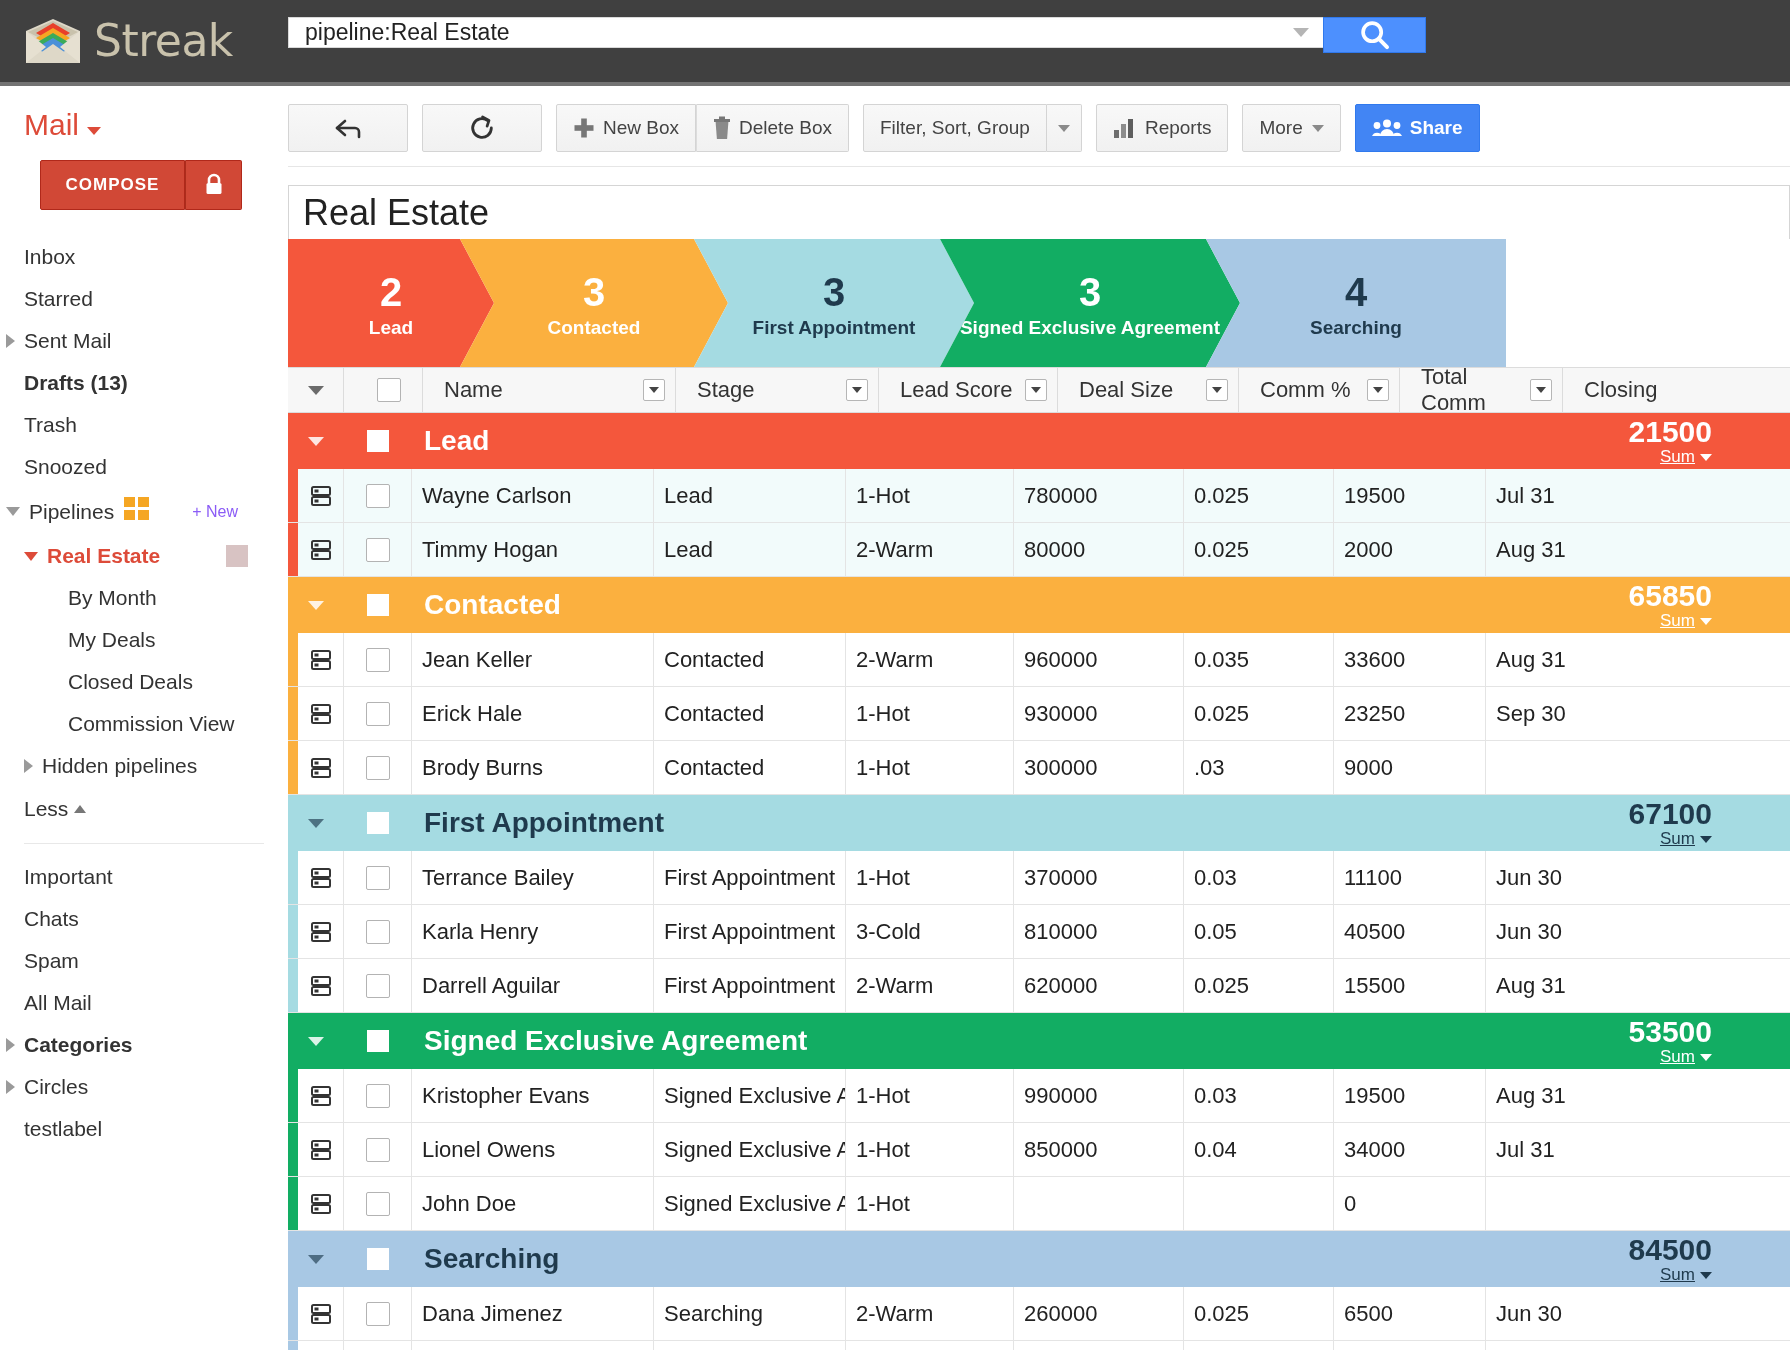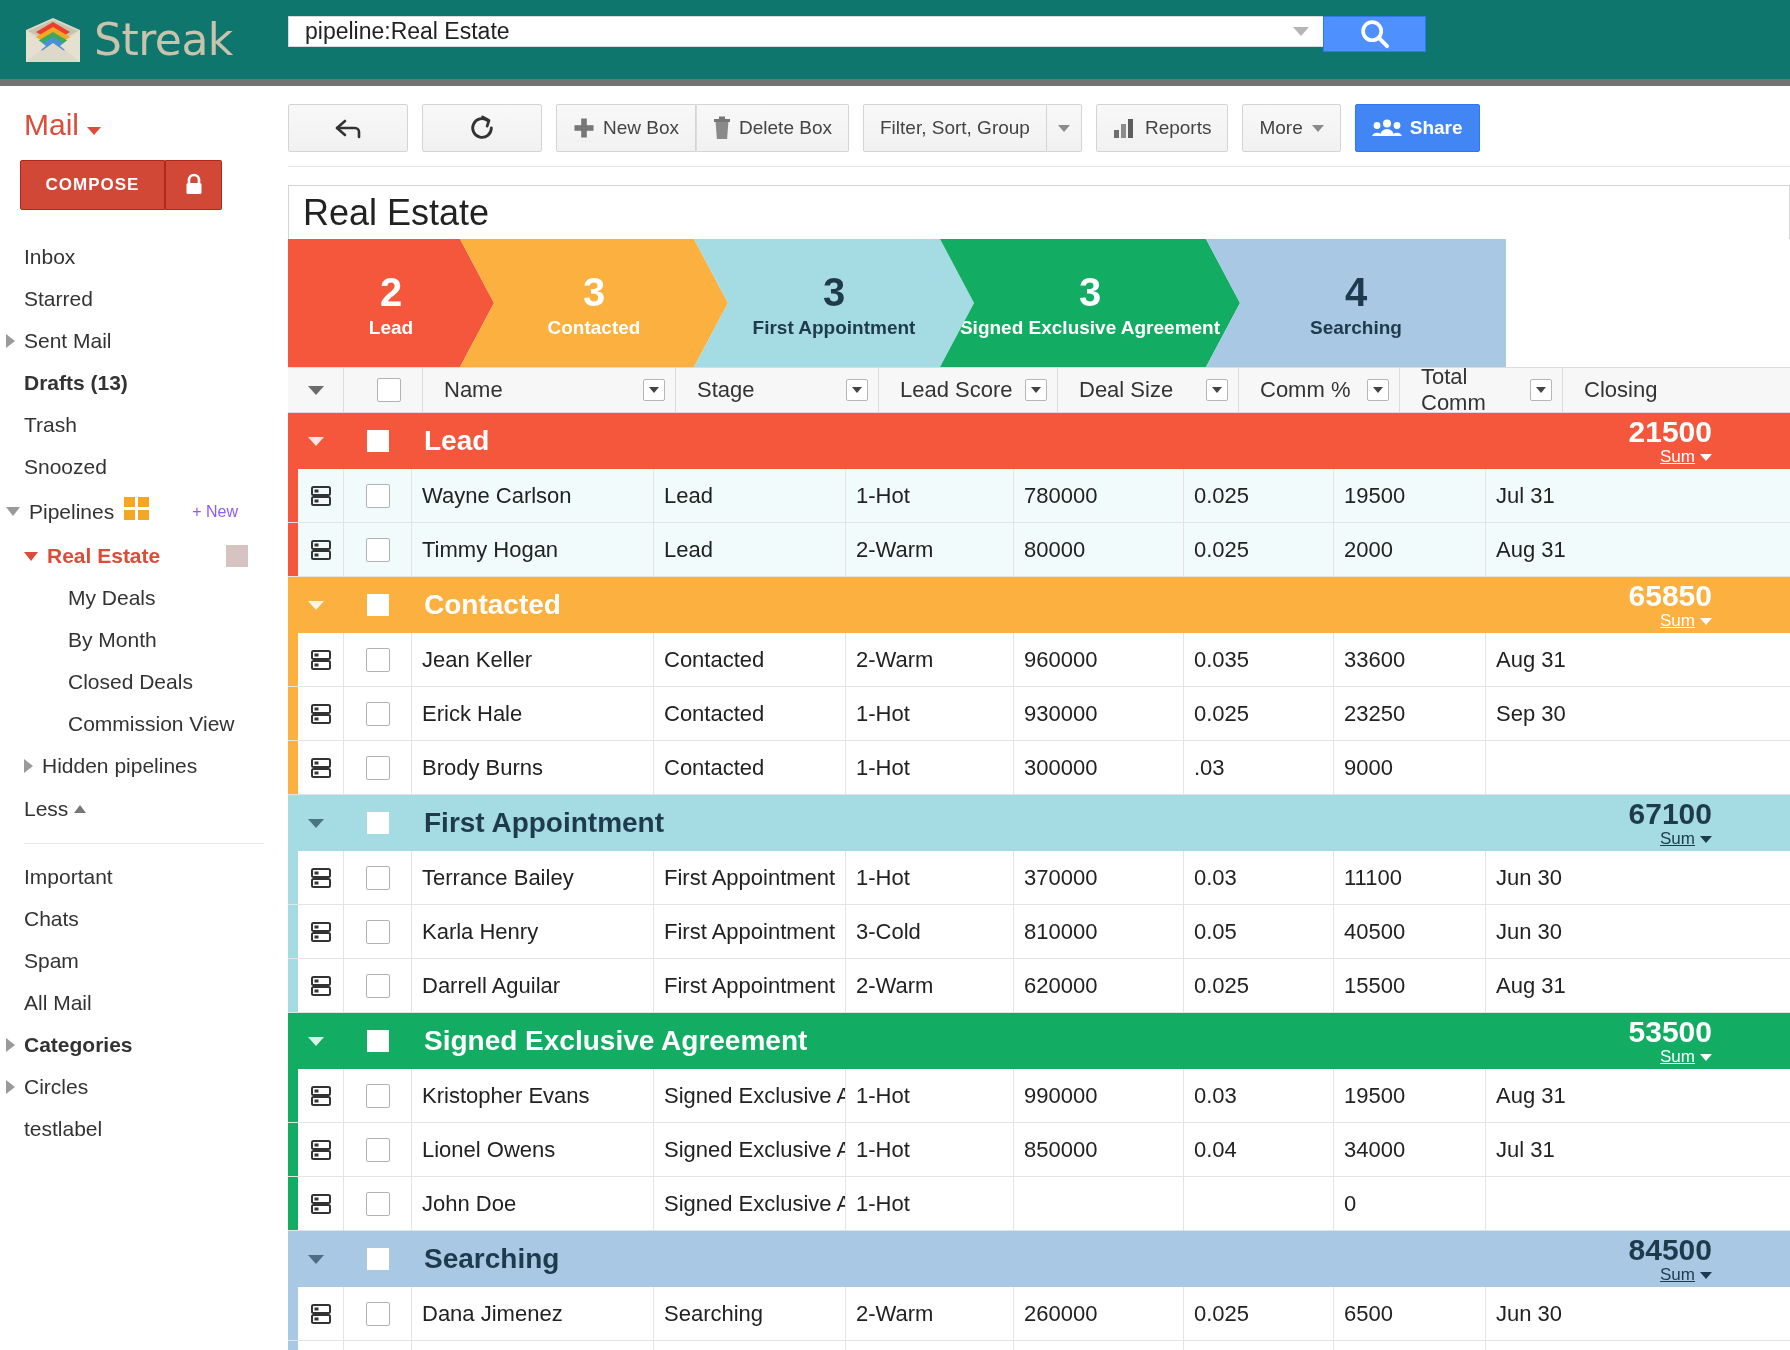--- a/index.html
+++ b/index.html
@@ -7,22 +7,22 @@
     margin: 0; padding: 0;
     width: 1790px; height: 1350px;
     overflow: hidden;
     background: #fff;
     font-family: "Liberation Sans", sans-serif;
   }
 
   
   .topbar {
     height: 86px;
-    background: #0f766e;
-    border-bottom: 7px solid #737373;
+    background: #404040;
+    border-bottom: 4px solid #737373;
     display: flex;
     align-items: center;
     position: relative;
   }
   .brand {
     width: 288px;
     display: flex;
     align-items: center;
     padding-left: 24px;
     gap: 12px;
@@ -91,21 +91,21 @@
     padding: 22px 0 18px 24px;
     display: flex; align-items: baseline; gap: 8px;
   }
   .mailmenu .label { font-size: 30px; color: #dd4b39; }
   .mailmenu .caret {
     width: 0; height: 0;
     border-left: 7px solid transparent;
     border-right: 7px solid transparent;
     border-top: 8px solid #dd4b39;
   }
-  .composerow { display: flex; padding: 0 24px 26px 20px; }
+  .composerow { display: flex; padding: 0 24px 26px 40px; }
   .compose {
     background: #d14836;
     color: #fff;
     font-weight: bold;
     font-size: 17px;
     letter-spacing: 1px;
     padding: 14px 0;
     width: 145px;
     text-align: center;
     border-radius: 2px 0 0 2px;
@@ -441,24 +441,24 @@
         <span class="newlink">+ New</span>
       </div>
 
       <div class="navitem indent1 red">
         <span class="tri-down red"></span>
         <span>Real Estate</span>
         <span class="swatch"></span>
       </div>
 
       <div class="navitem indent2">
+        <span>By Month</span>
+      </div>
+      <div class="navitem indent2">
         <span>My Deals</span>
-      </div>
-      <div class="navitem indent2">
-        <span>By Month</span>
       </div>
       <div class="navitem indent2">
         <span>Closed Deals</span>
       </div>
       <div class="navitem indent2">
         <span>Commission View</span>
       </div>
 
       <div class="navitem indent1">
         <span class="tri"></span>

